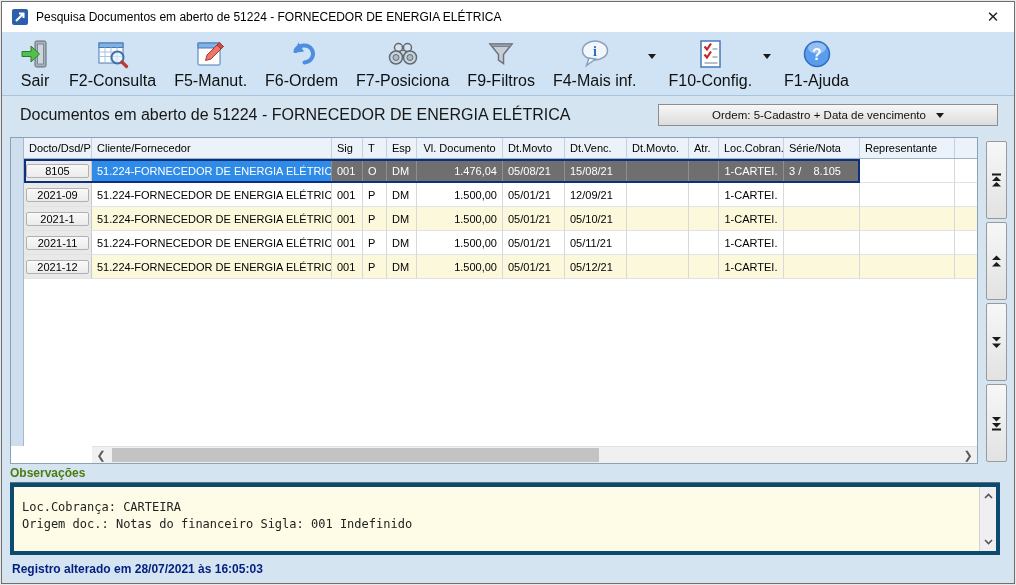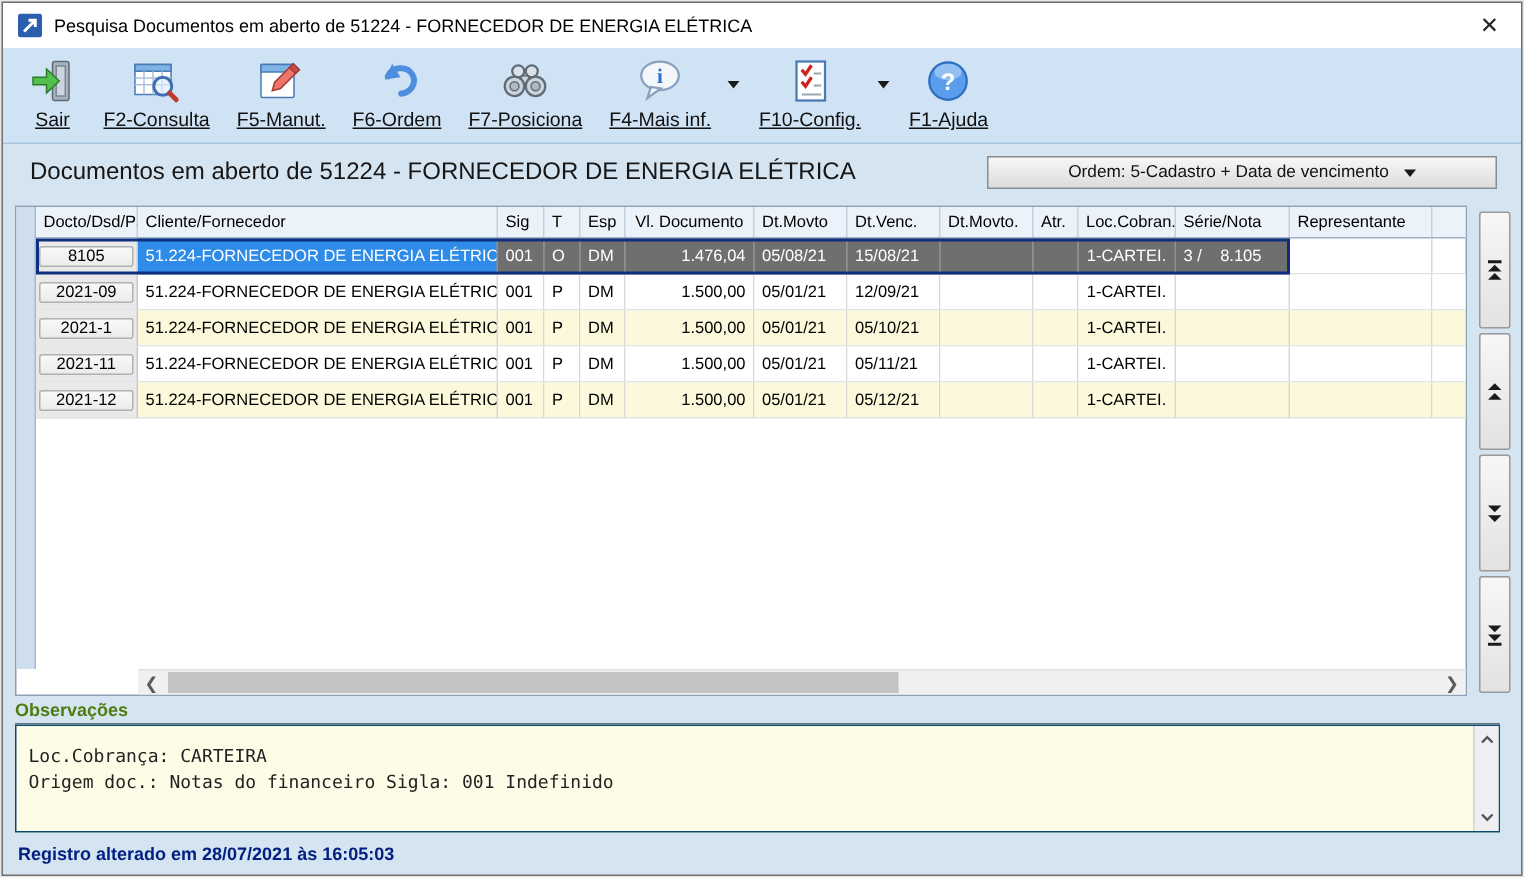--- a/index.html
+++ b/index.html
@@ -12,21 +12,21 @@
   
   .titlebar { height:30px; background:#ffffff; display:flex; align-items:center; padding:0 4px 0 10px; }
   .titlebar .app-icon { width:16px; height:16px; margin-right:8px; flex:0 0 auto; }
   .titlebar .title { font-size:12px; color:#000; white-space:nowrap; }
   .close-btn { margin-left:auto; width:34px; height:28px; display:flex; align-items:center; justify-content:center;
     font-size:15px; color:#222; cursor:default; }
   
   .toolbar { height:64px; background:#cfe3f4; border-bottom:1px solid #a6c4de; display:flex; align-items:flex-start; padding:4px 4px 0 8px; }
   .tool { display:flex; flex-direction:column; align-items:center; padding:1px 9px; }
   .tool .ticon { height:34px; display:flex; align-items:center; justify-content:center; }
-  .tool .tlabel { font-size:13px; color:#111; margin-top:1px; white-space:nowrap;text-decoration:underline; }
+  .tool .tlabel { font-size:16px; color:#111; margin-top:1px; white-space:nowrap; }
   .dd-arrow { width:0; height:0; border:4px solid transparent; border-top:5px solid #1a1a1a; margin:18px 4px 0 2px; }
   
   .page-title { position:absolute; left:18px; top:104px; font-size:16px; color:#161616; }
   .order-btn { position:absolute; left:656px; top:102px; width:340px; height:22px;
     background:linear-gradient(#f7f7f7,#dcdcdc); border:1px solid #8d8d8d;
     display:flex; align-items:center; justify-content:center; gap:10px; font-size:11.5px; color:#111; }
   .order-btn .dda { width:0;height:0;border:4px solid transparent;border-top:5px solid #1a1a1a; margin-top:4px; }
   
   .grid-wrap { position:absolute; left:8px; top:135px; width:968px; height:327px;
     background:#fff; border:1px solid #8ba1b6; }
@@ -60,21 +60,21 @@
     color:#5a5a5a; font-size:11px; }
   .hs-left { left:0; } .hs-right { right:0; }
   .hs-thumb { position:absolute; left:20px; top:1px; height:14px; width:55%; background:#c3c3c3; }
   
   .nav-strip { position:absolute; left:984px; top:139px; width:21px; height:321px; display:flex; flex-direction:column; gap:3px; }
   .nav-btn { flex:1; background:linear-gradient(#f7f7f7,#e2e2e2); border:1px solid #9a9a9a; border-radius:2px;
     display:flex; align-items:center; justify-content:center; }
   
   .obs-label { position:absolute; left:8px; top:464px; width:990px; font-size:12px; font-weight:bold; color:#4d7c0f;
     border-bottom:1px solid #5f6f7d; padding-bottom:2px; }
-  .obs-box { position:absolute; left:8px; top:481px; width:990px; height:72px; background:#fefce6; border:1px solid #0c4a6e; }
+  .obs-box { position:absolute; left:8px; top:481px; width:990px; height:72px; background:#fefce6; border:4px solid #0c4a6e; }
   .obs-text { position:absolute; left:8px; top:12px; right:24px; font-family:"DejaVu Sans Mono", monospace;
     font-size:12px; line-height:17px; color:#222; white-space:pre; }
   .obs-scroll { position:absolute; right:0; top:0; bottom:0; width:17px; background:#efeff1; border-left:1px solid #d2d2d2; }
   .obs-sb-arrow { position:absolute; left:0; width:16px; height:16px; display:flex; align-items:center; justify-content:center; }
   .obs-sb-up { top:1px; } .obs-sb-down { bottom:1px; }
   
   .status-line { position:absolute; left:10px; top:560px; font-size:12px; font-weight:bold; color:#001f80; }
 </style>
 </head>
 <body>
@@ -141,20 +141,29 @@
           <rect x="13.5" y="12.5" width="5" height="6" fill="#cdd5dc" stroke="#5f6b76"></rect>
           <circle cx="11.5" cy="9.5" r="4" fill="#dbe2e8" stroke="#5f6b76" stroke-width="1.5"></circle>
           <circle cx="20.5" cy="9.5" r="4" fill="#dbe2e8" stroke="#5f6b76" stroke-width="1.5"></circle>
           <circle cx="9" cy="19.5" r="6.5" fill="#cdd5dc" stroke="#5f6b76" stroke-width="1.5"></circle>
           <circle cx="23" cy="19.5" r="6.5" fill="#cdd5dc" stroke="#5f6b76" stroke-width="1.5"></circle>
           <circle cx="9" cy="19.5" r="3" fill="#aeb9c3" stroke="#5f6b76"></circle>
           <circle cx="23" cy="19.5" r="3" fill="#aeb9c3" stroke="#5f6b76"></circle>
         </svg>
       </span>
       <span class="tlabel">F7-Posiciona</span>
+    </div>
+    <div class="tool">
+      <span class="ticon">
+        <svg width="32" height="32" viewBox="0 0 32 32">
+          <path d="M5 6 h22 l-8.5 10.5 v9 l-5 -3.5 v-5.5 z" fill="#c9ced5" stroke="#6b7280" stroke-width="1.5"></path>
+          <path d="M5 6 h22 l-2 2.5 h-18 z" fill="#9aa2ac" stroke="#6b7280" stroke-width="0.8"></path>
+        </svg>
+      </span>
+      <span class="tlabel">F9-Filtros</span>
     </div>
     <div class="tool">
       <span class="ticon">
         <svg width="32" height="32" viewBox="0 0 32 32">
           <ellipse cx="16" cy="12.5" rx="12.5" ry="9.5" fill="#f3f7fc" stroke="#8aa0bd" stroke-width="1.5"></ellipse>
           <path d="M10 20 l-2.5 7.5 9 -6.5 z" fill="#f3f7fc" stroke="#8aa0bd" stroke-width="1.5"></path>
           <text x="16" y="17.5" font-size="14" fill="#2a6fc9" font-weight="bold" text-anchor="middle" font-family="'Liberation Serif',serif">i</text>
         </svg>
       </span>
       <span class="tlabel">F4-Mais inf.</span>

